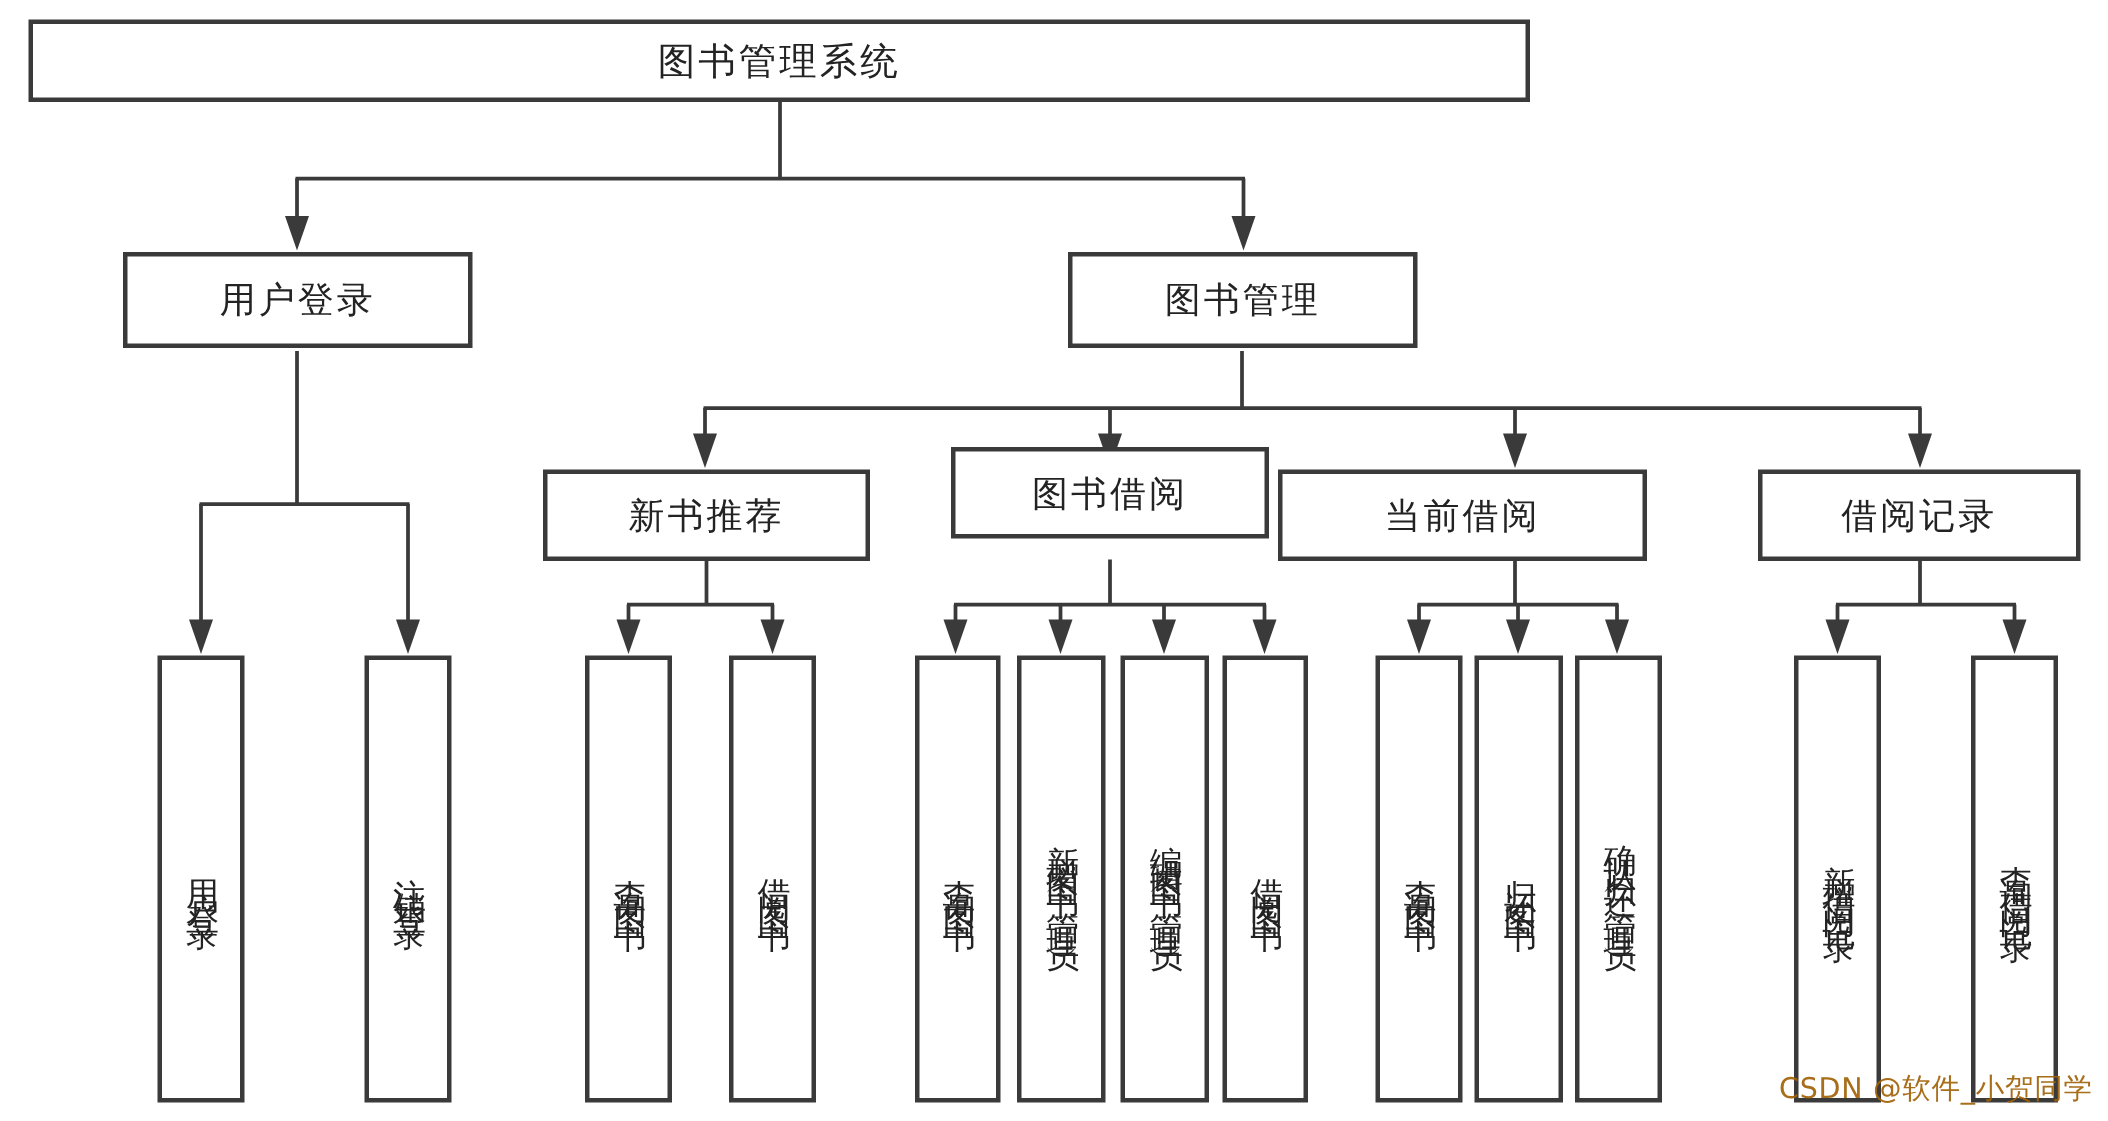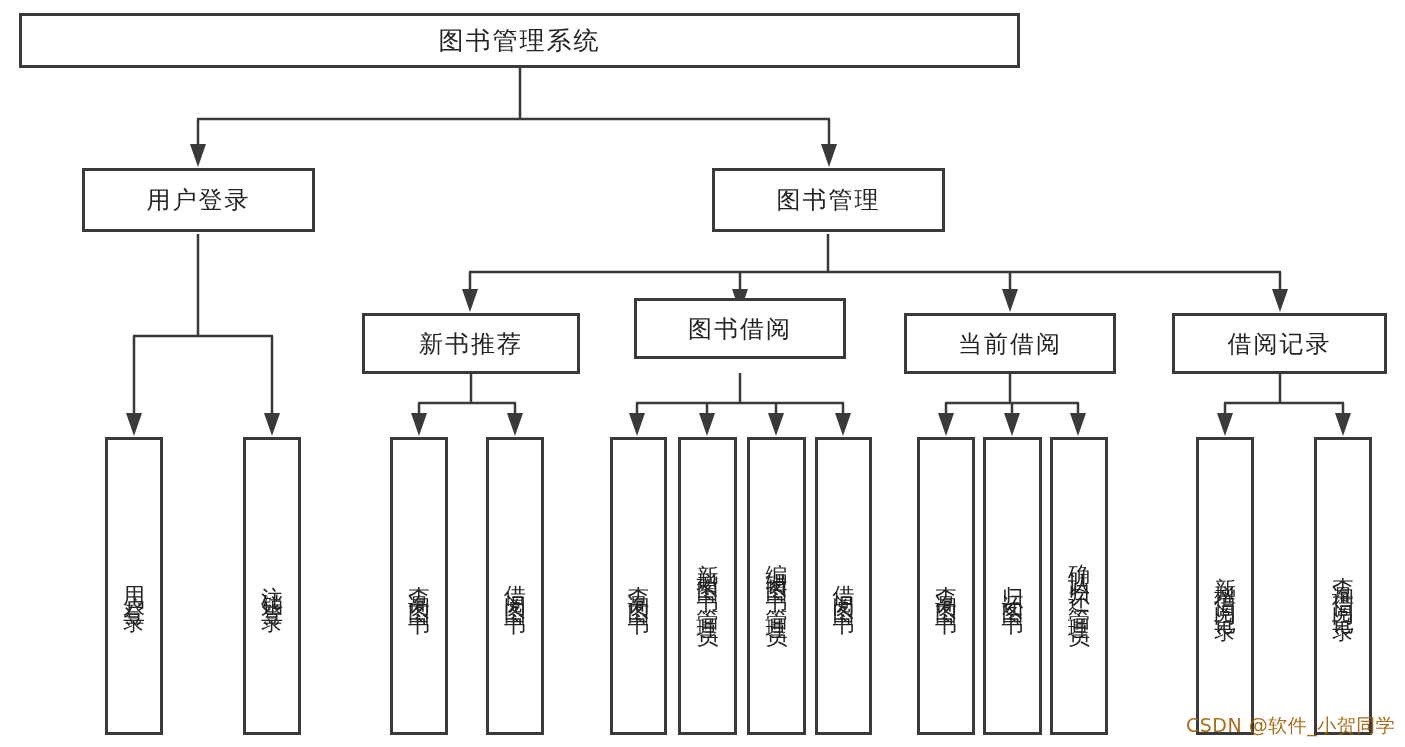--- a/index.html
+++ b/index.html
@@ -95,21 +95,21 @@
     </g>
   </svg>
 
   <div class="box hbox rootbox" style="left:19px;top:13px;width:1001px;height:55px">图书管理系统</div>
 
   <div class="box hbox" style="left:82px;top:168px;width:233px;height:64px">用户登录</div>
   <div class="box hbox" style="left:362px;top:313px;width:218px;height:61px">新书推荐</div>
 
   <div class="box hbox" style="left:712px;top:168px;width:233px;height:64px">图书管理</div>
   <div class="box hbox" style="left:634px;top:298px;width:212px;height:61px">图书借阅</div>
-  <div class="box hbox" style="left:904px;top:313px;width:212px;height:61px">当前借阅</div>
+  <div class="box hbox" style="left:852px;top:313px;width:246px;height:61px">当前借阅</div>
   <div class="box hbox" style="left:1172px;top:313px;width:215px;height:61px">借阅记录</div>
 
   <div class="box vbox" style="left:105px;top:437px;width:58px;height:298px">用户登录</div>
   <div class="box vbox" style="left:243px;top:437px;width:58px;height:298px">注销登录</div>
 
   <div class="box vbox" style="left:390px;top:437px;width:58px;height:298px">查询图书</div>
   <div class="box vbox" style="left:486px;top:437px;width:58px;height:298px">借阅图书</div>
 
   <div class="box vbox" style="left:610px;top:437px;width:57px;height:298px">查询图书</div>
   <div class="box vbox" style="left:678px;top:437px;width:59px;height:298px">新增图书（管理员）</div>

